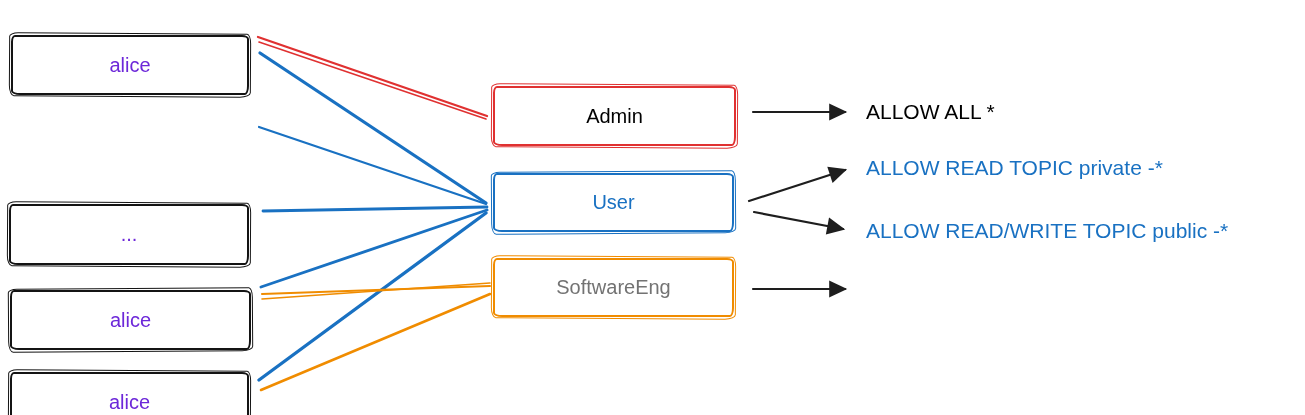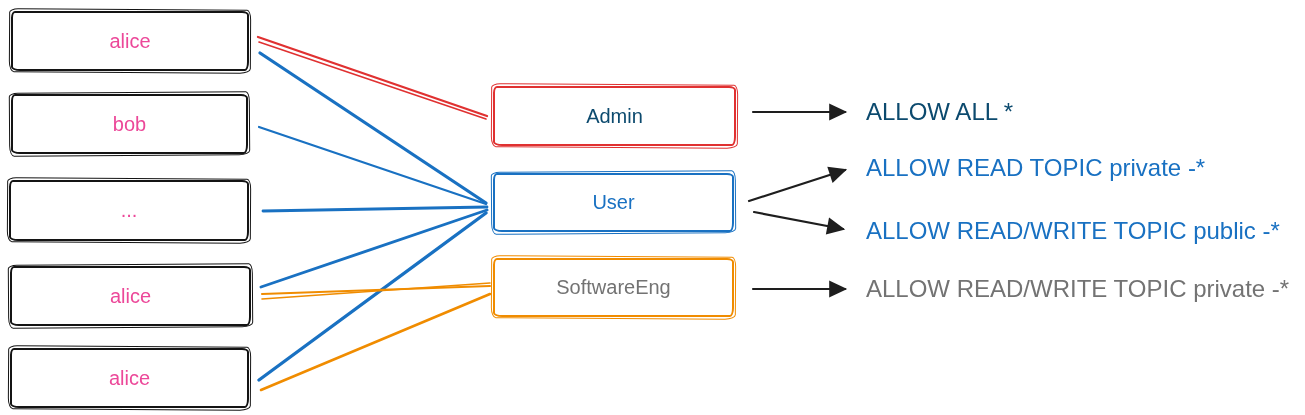--- a/index.html
+++ b/index.html
@@ -28,25 +28,25 @@
     border-radius:9px 4px 11px 5px / 4px 10px 5px 11px;
     transform:rotate(0.35deg);
     pointer-events:none;
   }
   .box.alt::before{transform:rotate(-0.4deg);}
   .box .lbl{position:relative;}
   .perm{
     position:absolute;
     left:866px;
     height:24px;line-height:24px;
-    font-size:24px;
+    font-size:21px;
     white-space:nowrap;
   }
-  .c-black{--c:#141414;color:#ec4899;}
-  .c-red{--c:#e03131;color:#0c4a6e;}
+  .c-black{--c:#141414;color:#6d28d9;margin-top:24px;}
+  .c-red{--c:#e03131;color:#000000;}
   .c-blue{--c:#1971c2;color:#1971c2;}
   .c-orange{--c:#f08c00;color:#737373;}
 </style>
 </head>
 <body>
 
 <div class="canvas">
 
   <svg class="lines-layer" width="1305" height="415" viewBox="0 0 1305 415" xmlns="http://www.w3.org/2000/svg">
     <defs>
@@ -70,23 +70,20 @@
 
     <line x1="753" y1="112" x2="845" y2="112" stroke="#1e1e1e" stroke-width="2.2" stroke-linecap="round" marker-end="url(#ah)"></line>
     <line x1="749" y1="201" x2="845" y2="170" stroke="#1e1e1e" stroke-width="2.2" stroke-linecap="round" marker-end="url(#ah)"></line>
     <line x1="754" y1="212" x2="843" y2="229" stroke="#1e1e1e" stroke-width="2.2" stroke-linecap="round" marker-end="url(#ah)"></line>
     <line x1="753" y1="289" x2="845" y2="289" stroke="#1e1e1e" stroke-width="2.2" stroke-linecap="round" marker-end="url(#ah)"></line>
   </svg>
 
   <div class="box c-black" style="left:11px;top:11px;width:238px;height:60px;">
     <span class="lbl">alice</span>
   </div>
-  <div class="box c-black alt" style="left:11px;top:94px;width:237px;height:60px;">
-    <span class="lbl">bob</span>
-  </div>
   <div class="box c-black" style="left:9px;top:180px;width:240px;height:61px;">
     <span class="lbl">...</span>
   </div>
   <div class="box c-black alt" style="left:10px;top:266px;width:241px;height:60px;">
     <span class="lbl">alice</span>
   </div>
   <div class="box c-black" style="left:10px;top:348px;width:239px;height:60px;">
     <span class="lbl">alice</span>
   </div>
 
@@ -96,15 +93,14 @@
   <div class="box c-blue alt" style="left:493px;top:173px;width:241px;height:59px;text-align:center;">
     <span class="lbl">User</span>
   </div>
   <div class="box c-orange" style="left:493px;top:258px;width:241px;height:59px;">
     <span class="lbl">SoftwareEng</span>
   </div>
 
   <div class="perm c-red" style="top:100px;">ALLOW ALL *</div>
   <div class="perm c-blue" style="top:156px;">ALLOW READ TOPIC private -*</div>
   <div class="perm c-blue" style="top:219px;">ALLOW READ/WRITE TOPIC public -*</div>
-  <div class="perm c-orange" style="top:277px;">ALLOW READ/WRITE TOPIC private -*</div>
 
 </div>
 
 </body></html>

